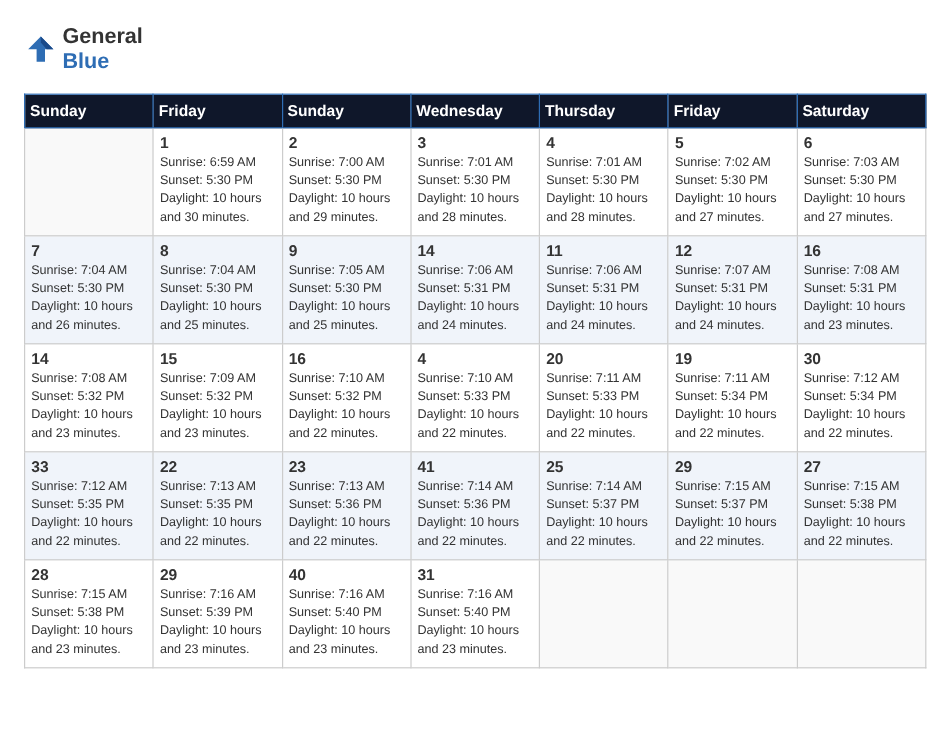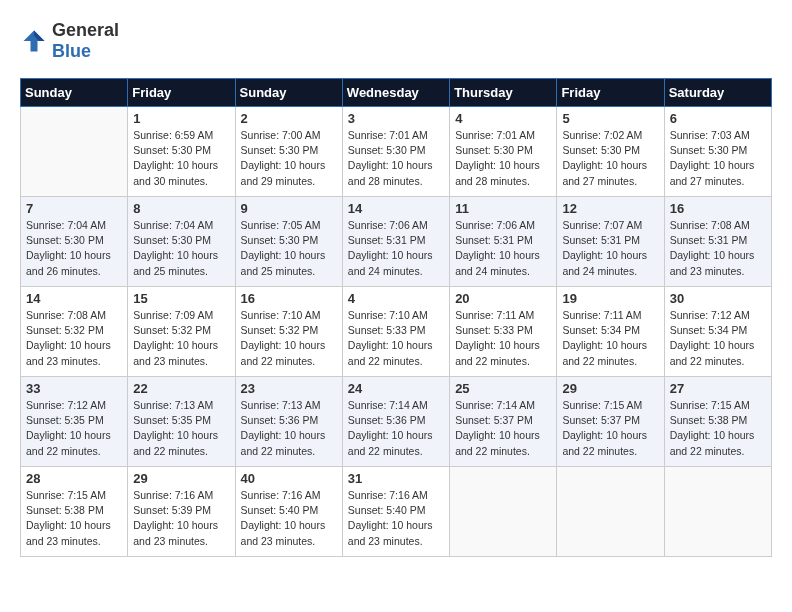--- a/index.html
+++ b/index.html
@@ -216,21 +216,21 @@
           </td>
           <td>
             <span class="day-number">22</span>
             <div class="day-info">Sunrise: 7:13 AM<br>Sunset: 5:35 PM<br>Daylight: 10 hours<br>and 22 minutes.</div>
           </td>
           <td>
             <span class="day-number">23</span>
             <div class="day-info">Sunrise: 7:13 AM<br>Sunset: 5:36 PM<br>Daylight: 10 hours<br>and 22 minutes.</div>
           </td>
           <td>
-            <span class="day-number">24</span>
+            <span class="day-number">41</span>
             <div class="day-info">Sunrise: 7:14 AM<br>Sunset: 5:36 PM<br>Daylight: 10 hours<br>and 22 minutes.</div>
           </td>
           <td>
             <span class="day-number">25</span>
             <div class="day-info">Sunrise: 7:14 AM<br>Sunset: 5:37 PM<br>Daylight: 10 hours<br>and 22 minutes.</div>
           </td>
           <td>
             <span class="day-number">29</span>
             <div class="day-info">Sunrise: 7:15 AM<br>Sunset: 5:37 PM<br>Daylight: 10 hours<br>and 22 minutes.</div>
           </td>

